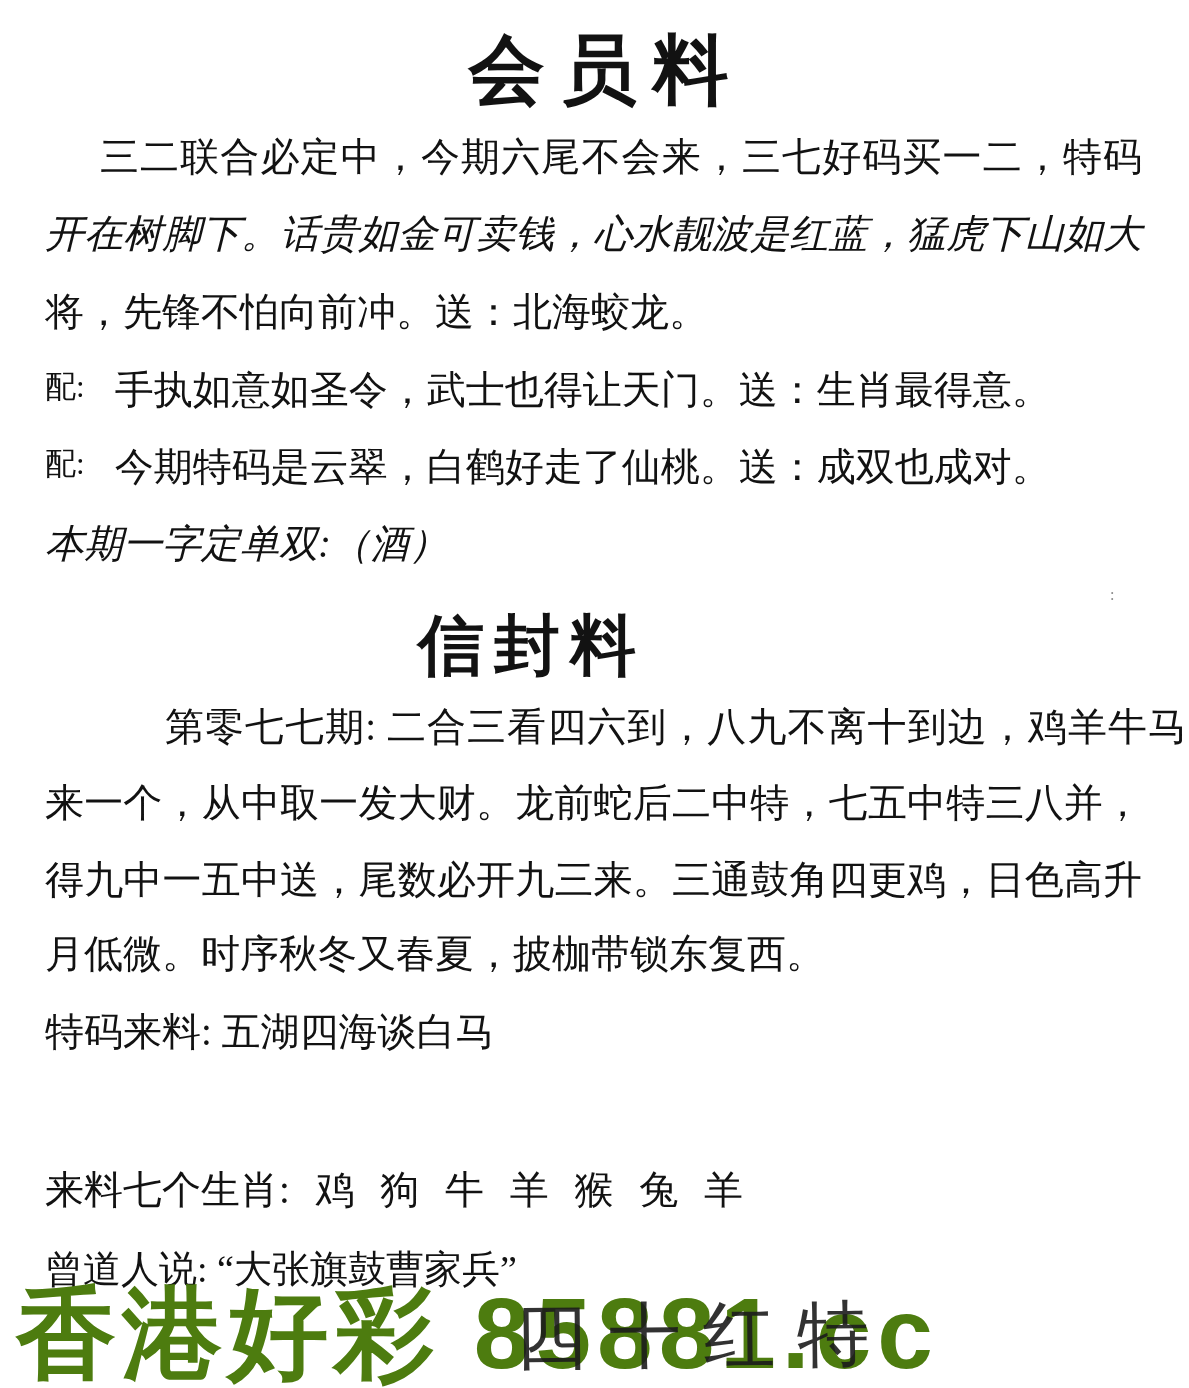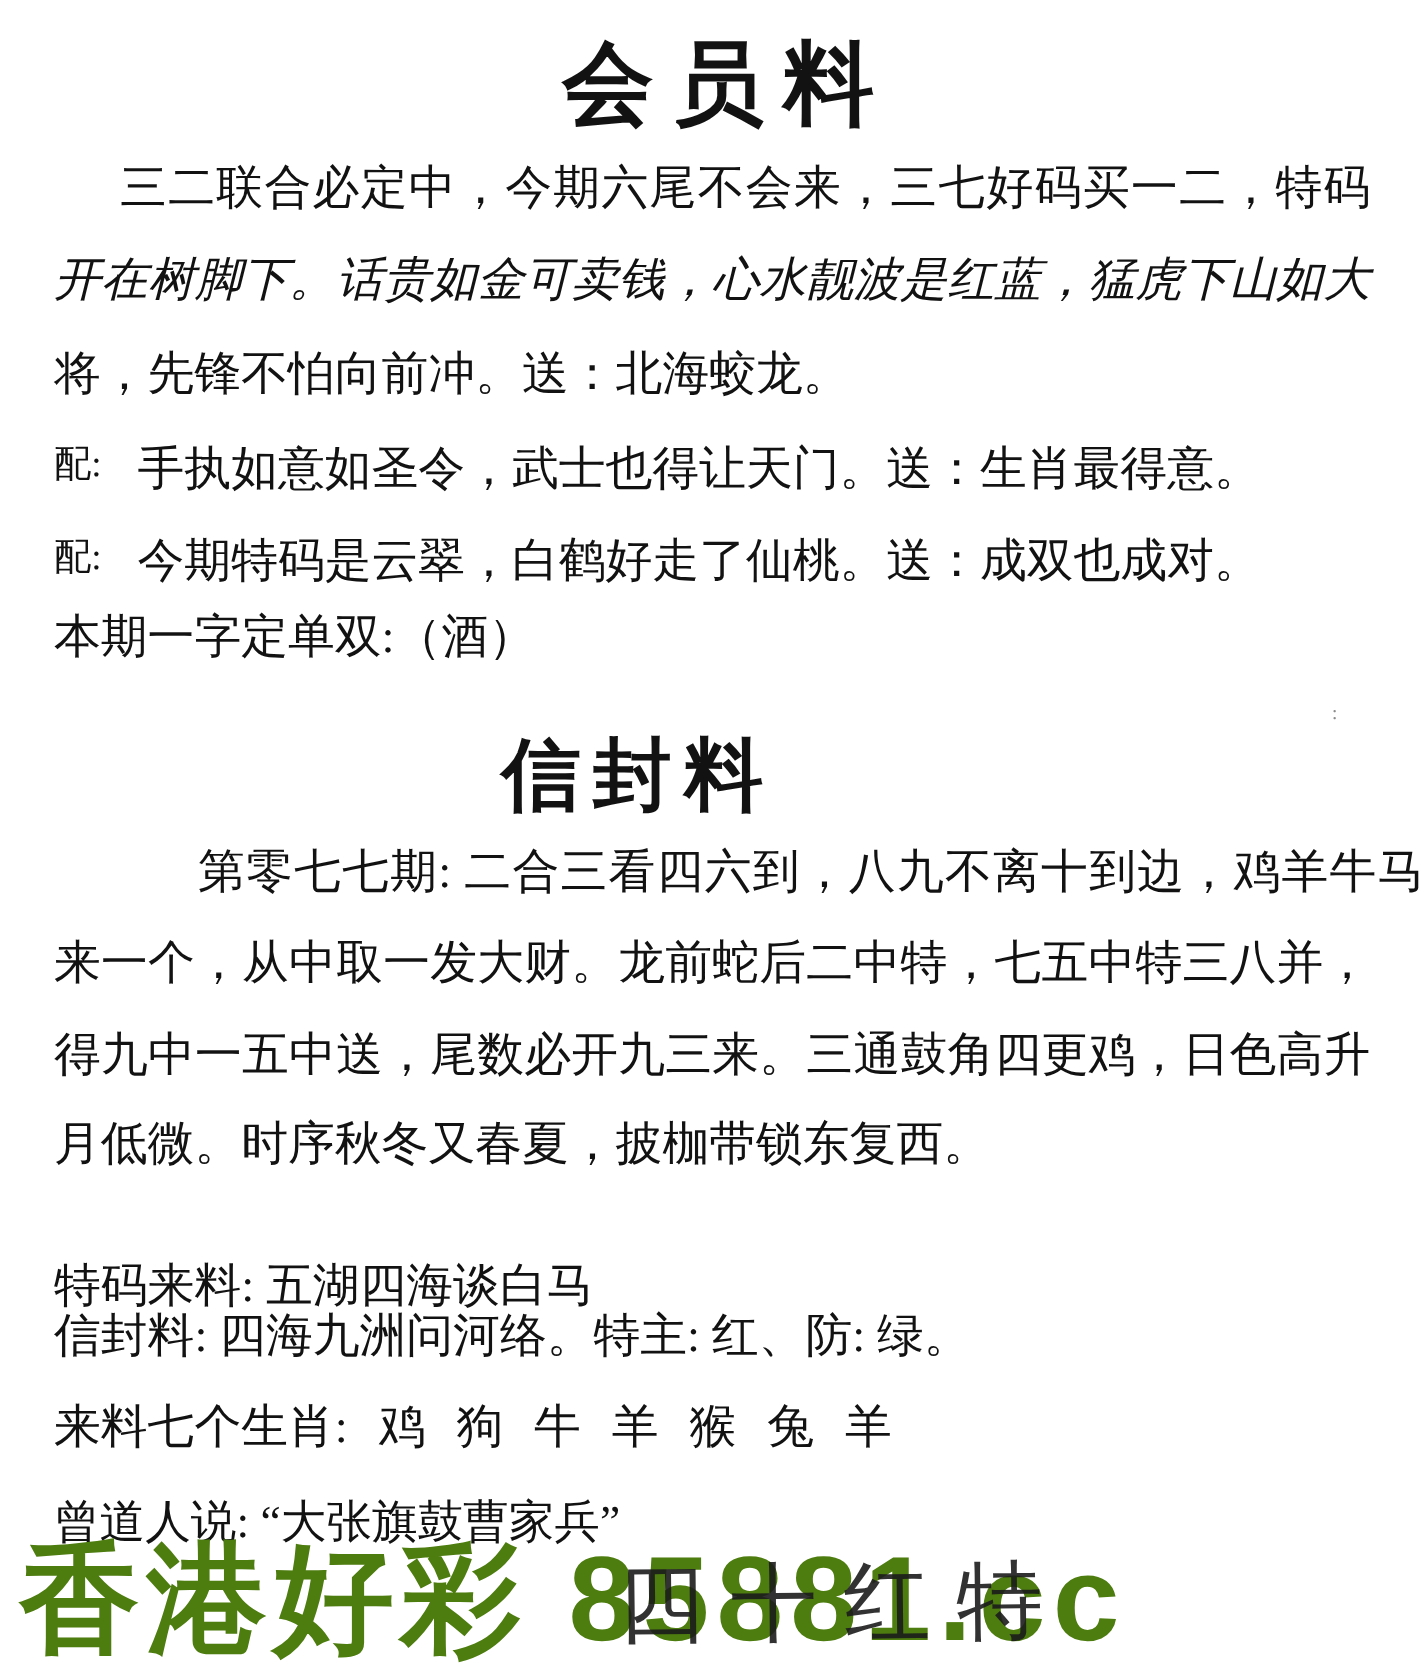--- a/index.html
+++ b/index.html
@@ -80,31 +80,30 @@
   <div class="line just body-txt" style="top:210px; left:45px; width:1097px;font-style:italic;">开在树脚下。话贵如金可卖钱，心水靓波是红蓝，猛虎下山如大</div>
   <div class="line body-txt" style="top:288px; left:45px;">将，先锋不怕向前冲。送：北海蛟龙。</div>
 
   <div class="pei-row" style="top:363px;">
     <span class="pei-label">配:</span><span class="pei-text">手执如意如圣令，武士也得让天门。送：生肖最得意。</span>
   </div>
   <div class="pei-row" style="top:440px;">
     <span class="pei-label">配:</span><span class="pei-text">今期特码是云翠，白鹤好走了仙桃。送：成双也成对。</span>
   </div>
 
-  <div class="line body-txt" style="top:507px; left:45px;">本期一字定单双:（酒）</div>
+  <div class="line body-txt" style="top:520px; left:45px;font-style:italic;">本期一字定单双:（酒）</div>
 
   <div class="letter-title">信封料</div>
 
   <div class="line just body-txt" style="top:703px; left:122px; width:1022px;margin-left:43px;">第零七七期: 二合三看四六到，八九不离十到边，鸡羊牛马</div>
   <div class="line just body-txt" style="top:779px; left:45px; width:1097px;">来一个，从中取一发大财。龙前蛇后二中特，七五中特三八并，</div>
   <div class="line just body-txt" style="top:856px; left:45px; width:1097px;">得九中一五中送，尾数必开九三来。三通鼓角四更鸡，日色高升</div>
   <div class="line body-txt" style="top:930px; left:45px;">月低微。时序秋冬又春夏，披枷带锁东复西。</div>
 
-  <div class="line body-txt" style="top:1048px; left:45px;font-family:Liberation Serif, serif;">特码来料: 五湖四海谈白马</div>
-  <div class="line body-txt" style="top:1090px; left:45px;">信封料: 四海九洲问河络。特主: 红、防: 绿。</div>
+  <div class="line body-txt" style="top:1008px; left:45px;font-family:Liberation Serif, serif;">特码来料: 五湖四海谈白马</div>
   <div class="line body-txt shengxiao" style="top:1166px; left:45px;">来料七个生肖: 鸡 狗 牛 羊 猴 兔 羊</div>
   <div class="line zeng" style="top:1246px; left:45px;">曾道人说: “大张旗鼓曹家兵”</div>
 
   <div class="speck">:</div>
 
   <div class="underlay" style="color: rgb(28, 28, 28);">四十红特</div>
   <div class="watermark" style="color: #4d7c0f;">香港好彩 85881.cc</div>
 
 </div>
 

